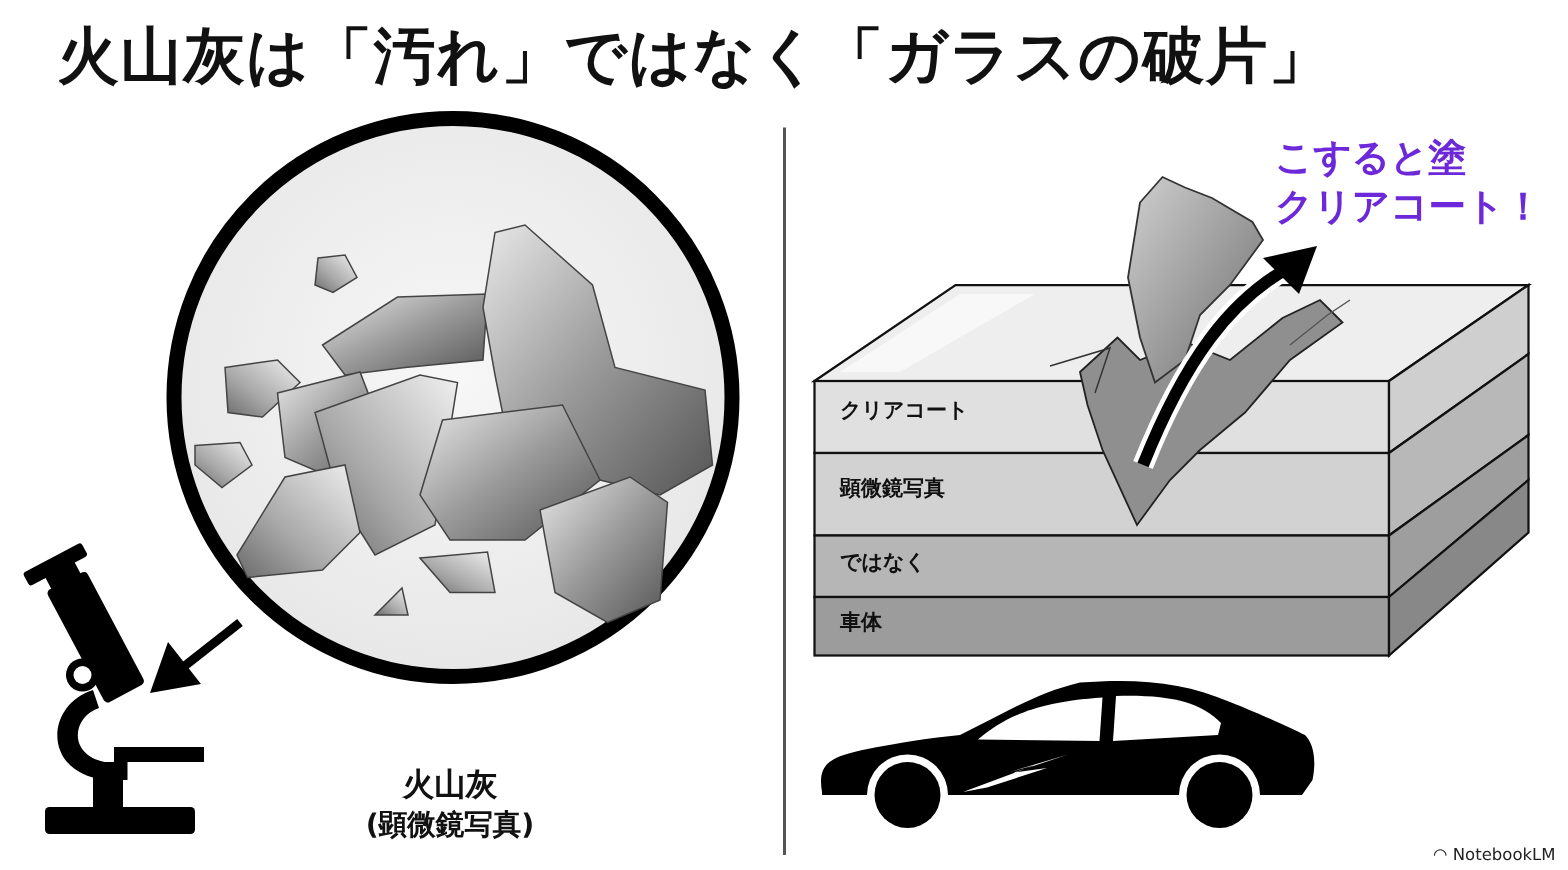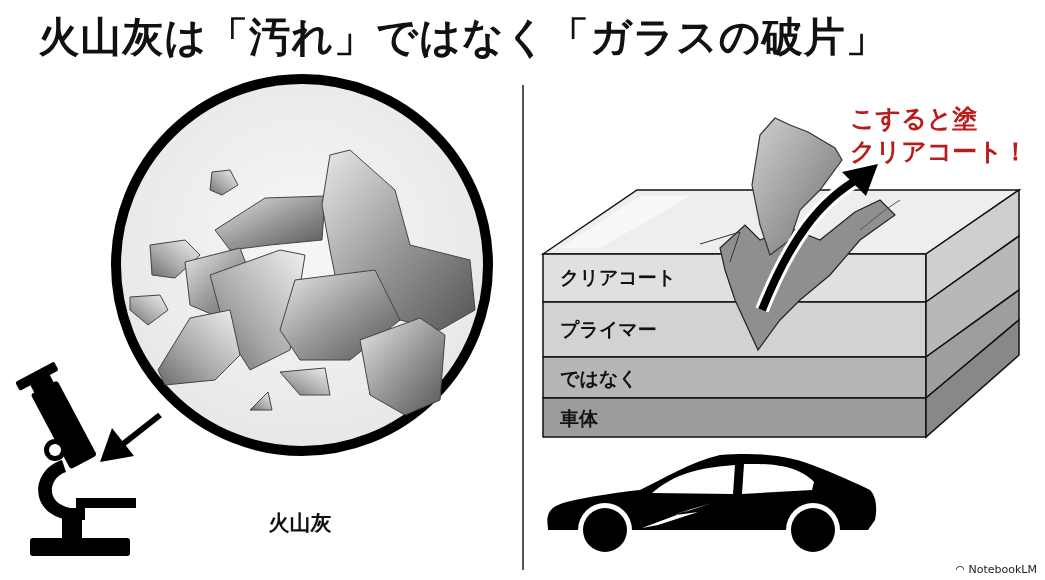--- a/index.html
+++ b/index.html
@@ -5,23 +5,23 @@
   html, body { margin: 0; padding: 0; background: #ffffff; }
   body { width: 1045px; height: 580px; position: relative; overflow: hidden;
          font-family: "DejaVu Sans", "Liberation Sans", sans-serif; }
   .title { position: absolute; left: 0; top: 10px; width: 926px; text-align: center;
            font-size: 41px; font-weight: bold; color: #111; letter-spacing: 1px; }
   .divider { position: absolute; left: 522px; top: 85px; width: 2px; height: 485px; background: #555; }
   .left-caption { position: absolute; left: 200px; top: 508px; width: 200px; text-align: center;
                   font-weight: bold; color: #111; }
   .left-caption .main { font-size: 21px; line-height: 30px; }
   .left-caption .sub { font-size: 19px; line-height: 24px; }
-  .warn { position: absolute; left: 850px; top: 88px; color: #b91c1c; font-weight: bold;
-          font-size: 25px; line-height: 33px; margin-top: 14px; }
-  .layer-label { position: absolute; left: 560px; font-weight: bold; font-size: 19px; color: #111; }
+  .warn { position: absolute; left: 850px; top: 88px; color: #6d28d9; font-weight: bold;
+          font-size: 25px; line-height: 33px; }
+  .layer-label { position: absolute; left: 560px; font-weight: bold; font-size: 14px; color: #111; }
   .watermark { position: absolute; right: 8px; bottom: 4px; font-size: 11px; color: #222; text-align: right; }
   svg { position: absolute; left: 0; top: 0; }
 </style>
 </head>
 <body>
 
 <div class="title">火山灰は「汚れ」ではなく「ガラスの破片」</div>
 
 <svg width="1045" height="580" viewBox="0 0 1045 580">
   <defs>
@@ -121,27 +121,28 @@
     <circle cx="813" cy="530" r="27" fill="#fff"></circle>
     <circle cx="813" cy="530" r="22" fill="#000"></circle>
     <polygon points="642,528 690,510 672,515 712,503 676,515 698,512 658,525" fill="#fff"></polygon>
   </g>
 </svg>
 
 <div class="divider"></div>
 
 <div class="left-caption">
   <div class="main">火山灰</div>
+  <div class="sub">(顕微鏡写真)</div>
 </div>
 
 <div class="warn">
   <div>こすると塗</div>
   <div>クリアコート！</div>
 </div>
 
 <div class="layer-label" style="top:265px">クリアコート</div>
-<div class="layer-label" style="top:317px">プライマー</div>
+<div class="layer-label" style="top:317px">顕微鏡写真</div>
 <div class="layer-label" style="top:366px">ではなく</div>
 <div class="layer-label" style="top:406px">車体</div>
 
 <div class="watermark">
   <span>◠ </span><span>NotebookLM</span>
 </div>
 
 </body></html>

